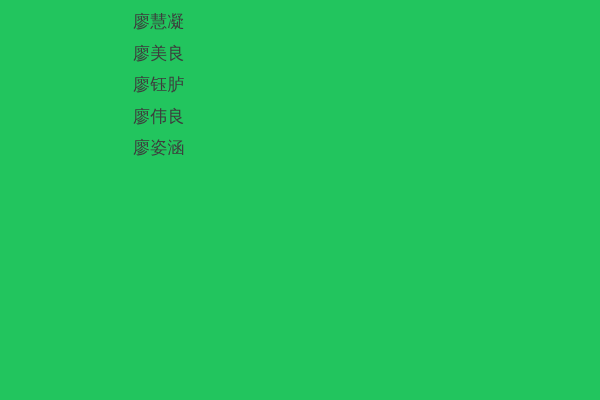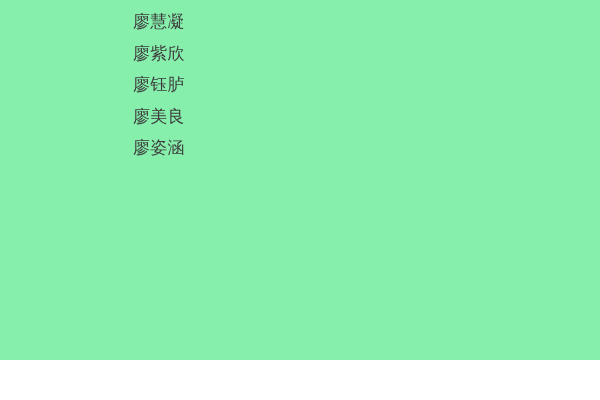--- a/index.html
+++ b/index.html
@@ -8,24 +8,24 @@
   }
   body {
     width: 600px;
     height: 400px;
     overflow: hidden;
     background: #ffffff;
     font-family: "DejaVu Serif", "Liberation Serif", serif;
   }
   .page {
     width: 600px;
-    height: 360px;
+    height: 400px;
     overflow: hidden;
     position: relative;
-    background: #86efac;
+    background: #22c55e;
     font-family: Liberation Serif, serif;
   }
   ul.name-list {
     list-style: none;
     margin: 0;
     padding: 6px 0 0 133px;
   }
   ul.name-list li {
     font-size: 17px;
     line-height: 31.6px;
@@ -35,18 +35,18 @@
     white-space: nowrap;
     font-weight: 400;
   }
 </style>
 </head>
 <body>
 
 <div class="page">
   <ul class="name-list">
       <li>廖慧凝</li>
-      <li>廖紫欣</li>
+      <li>廖美良</li>
       <li>廖钰胪</li>
-      <li>廖美良</li>
+      <li>廖伟良</li>
       <li>廖姿涵</li>
     </ul>
 </div>
 
 </body></html>

